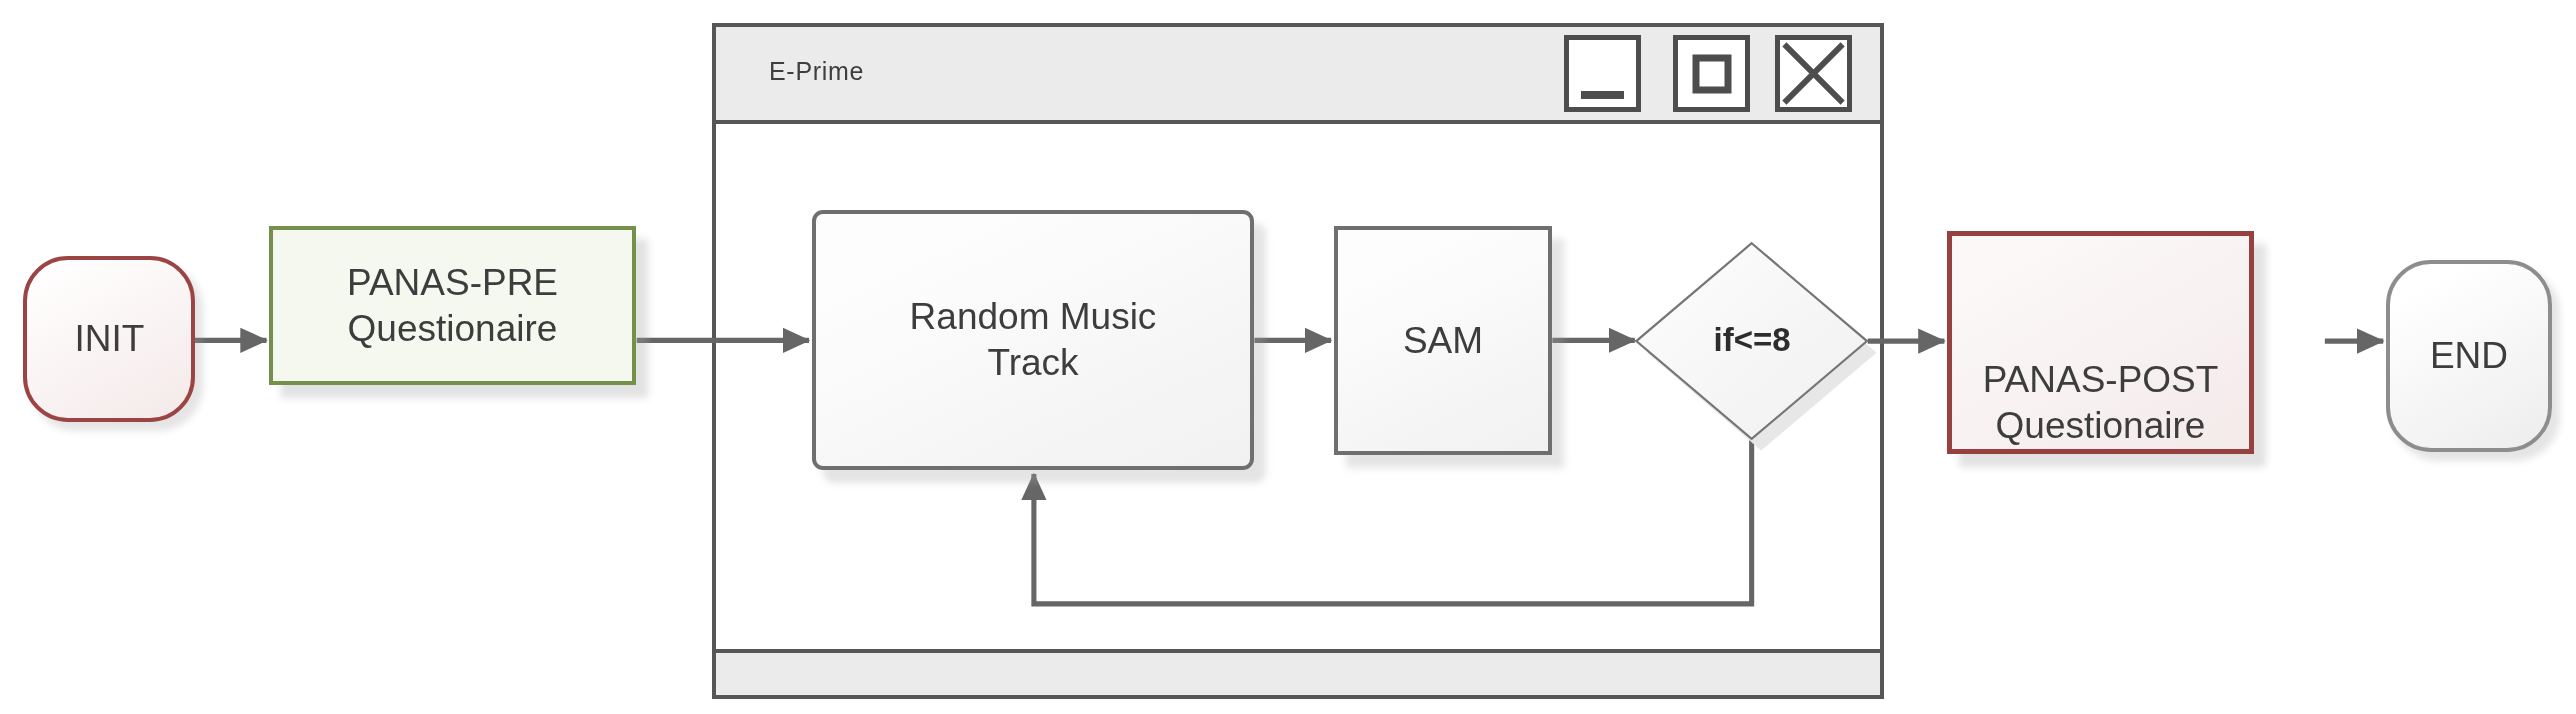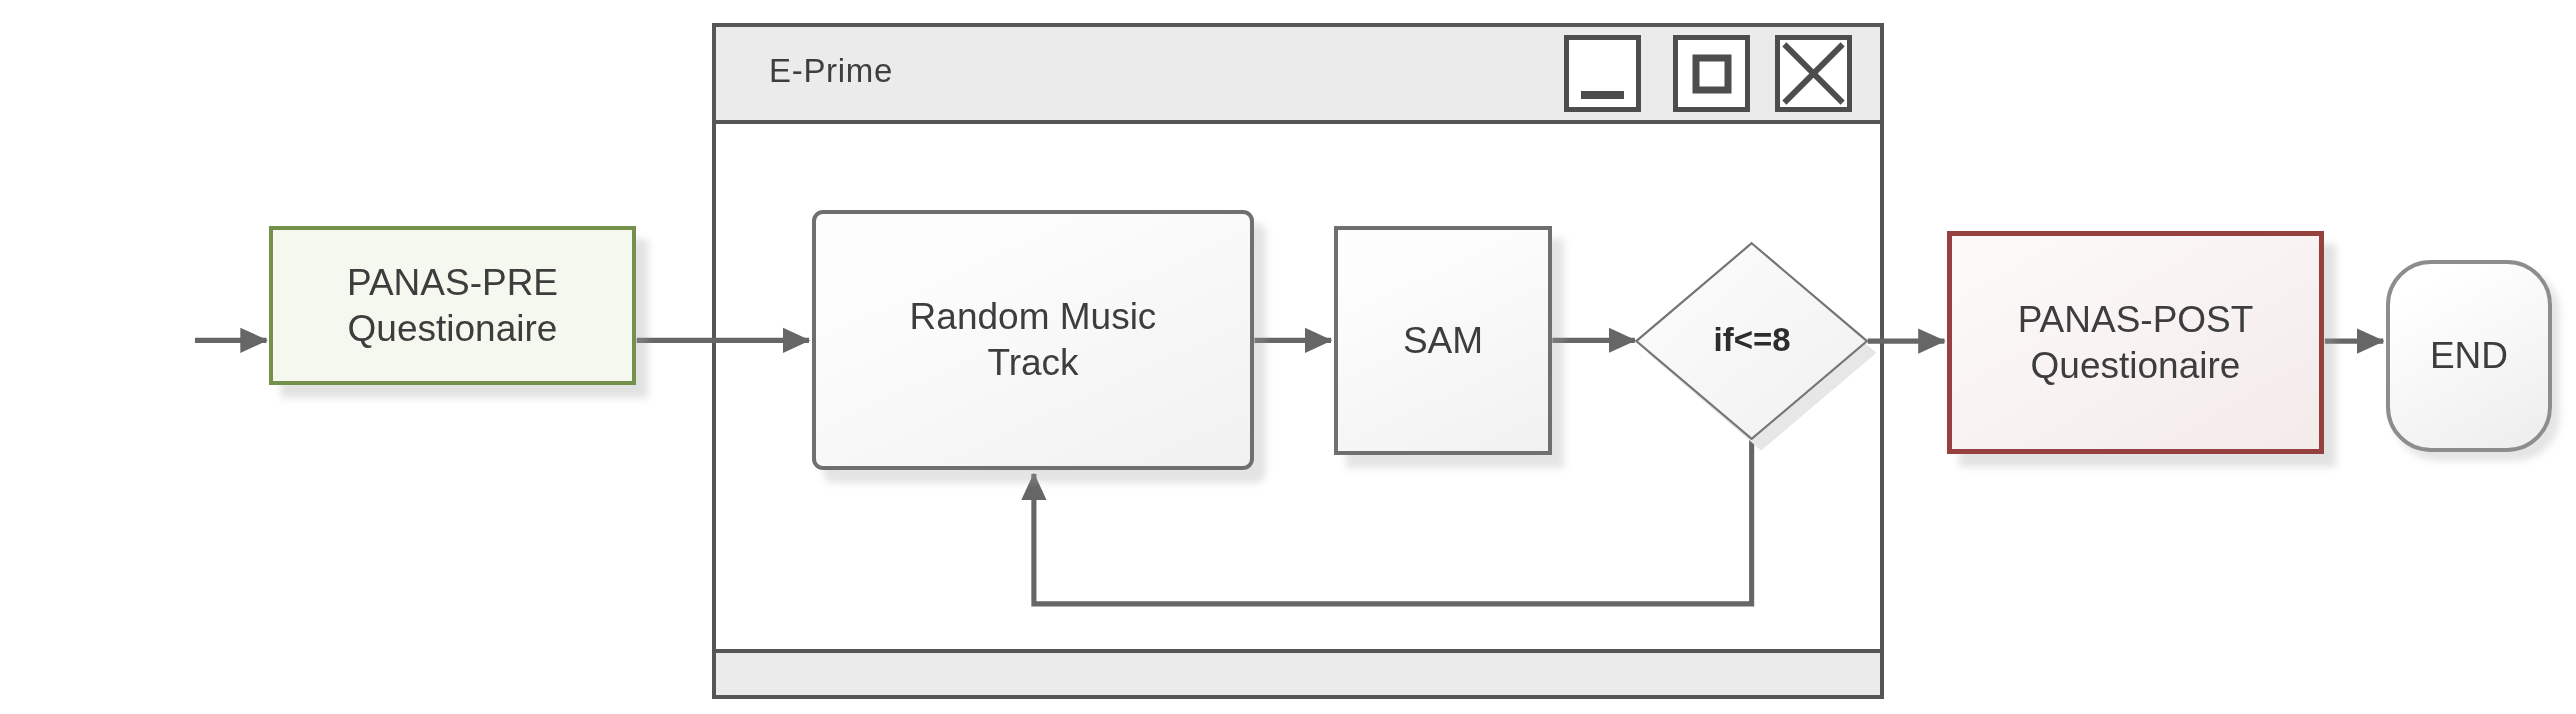--- a/index.html
+++ b/index.html
@@ -10,21 +10,21 @@
   }
   html,body{margin:0;padding:0;background:var(--background);}
   .canvas{position:relative;width:2576px;height:715px;background:var(--background);overflow:hidden;
           font-family:"Liberation Sans",sans-serif;}
 
   
   .window{position:absolute;left:712px;top:22.6px;width:1172px;height:677px;z-index:1;}
   .titlebar{position:relative;height:101px;box-sizing:border-box;background:var(--titlebar-bg);
             border:4.4px solid var(--window-border);}
   .window-title{position:absolute;left:53px;top:50%;transform:translateY(-54%);
-            font-size:33px;color:#3e3e3e;letter-spacing:0.7px;}
+            font-size:25px;color:#3e3e3e;letter-spacing:0.7px;}
   .win-content{height:529px;box-sizing:border-box;background:#ffffff;
             border:4.4px solid var(--window-border);border-top:none;}
   .win-bottombar{height:46px;box-sizing:border-box;background:var(--titlebar-bg);
             border:4.4px solid var(--window-border);border-top:none;}
   .winbtn{position:absolute;top:8px;width:77px;height:77px;box-sizing:border-box;
             background:#ffffff;border:5.1px solid var(--window-button-glyph);cursor:pointer;}
   .btn-min{left:848px;} .btn-max{left:957px;} .btn-close{left:1059px;}
   .min-glyph{position:absolute;left:18%;right:18%;bottom:12%;height:8px;background:var(--window-button-glyph);}
   .max-glyph{position:absolute;left:50%;top:52%;transform:translate(-50%,-50%);width:39px;height:39px;
             box-sizing:border-box;border:7.3px solid var(--window-button-glyph);}
@@ -37,22 +37,22 @@
   .node{position:absolute;box-sizing:border-box;display:flex;align-items:center;justify-content:center;
         z-index:3;color:var(--text);font-size:37px;line-height:1.24;text-align:center;}
   .node .lbl{white-space:pre-line;}
   .terminator{border-radius:45px;box-shadow:7.3px 8.8px 7.3px rgba(160,160,160,.28);}
   .n-init{left:23.4px;top:256px;width:172px;height:166px;border:4.4px solid var(--red-border);
         background:linear-gradient(150deg,#fffdfd 12%,#f5ebeb 92%);}
   .n-end{left:2386px;top:260px;width:166px;height:192px;border:4.4px solid #8d8d8d;
         background:linear-gradient(150deg,#ffffff 15%,#eeeeee 95%);}
   .n-pre{left:269px;top:226px;width:367px;height:159px;border:4.4px solid var(--green-border);
         background:var(--green-fill);box-shadow:11.7px 13px 7.3px rgba(165,165,165,.32);}
-  .n-post{left:1947px;top:231px;width:377px;height:223px;border:5.1px solid #964040;
-        background:linear-gradient(150deg,#fcf8f8 15%,#f4ebeb 95%);box-shadow:11.7px 13px 7.3px rgba(165,165,165,.32);}
+  .n-post{left:1947px;top:231px;width:307px;height:223px;border:5.1px solid #964040;
+        background:linear-gradient(150deg,#fcf8f8 15%,#f4ebeb 95%);box-shadow:11.7px 13px 7.3px rgba(165,165,165,.32);align-items:flex-end;}
   .gray-box{border:4.4px solid var(--gray-border);
         background:linear-gradient(155deg,#fdfdfd 20%,var(--gray-fill) 100%);
         box-shadow:11.7px 13px 7.3px rgba(165,165,165,.3);}
   .n-rmt{left:812px;top:210px;width:442px;height:260px;border-radius:11px;}
   .n-sam{left:1334px;top:226px;width:218px;height:229px;}
   .diamond-label{position:absolute;left:1752px;top:341px;transform:translate(-50%,-52%);z-index:3;
         font-weight:bold;font-size:33px;color:var(--decision-text);}
 </style>
 </head>
 <body>
@@ -95,20 +95,23 @@
     <path d="M1718,466 H1823" stroke="#666666" stroke-width="7" fill="none" marker-end="url(#ah)"></path>
     <path d="M2126,466 H2239" stroke="#666666" stroke-width="7" fill="none" marker-end="url(#ah)"></path>
     <path d="M2558,467 H2663" stroke="#666666" stroke-width="7" fill="none" marker-end="url(#ah)"></path>
     <path d="M3184,467 H3264" stroke="#666666" stroke-width="7" fill="none" marker-end="url(#ah)"></path>
     <path d="M2399,601 V827 H1416 V649" stroke="#666666" stroke-width="7" fill="none" marker-end="url(#ah)"></path>
 
     <polygon points="2412,349 2570,483 2412,617 2256,483" fill="#e7e7e7"></polygon>
     <polygon points="2399,333 2557,467 2399,601 2241,467" fill="url(#diamondFill)" stroke="#757575" stroke-width="3"></polygon>
   </svg>
 
+  <div class="node terminator n-init">
+    <span class="lbl">INIT</span>
+  </div>
 
   <div class="node n-pre">
     <span class="lbl">PANAS-PRE
 Questionaire</span>
   </div>
 
   <div class="node gray-box n-rmt">
     <span class="lbl">Random Music
 Track</span>
   </div>

